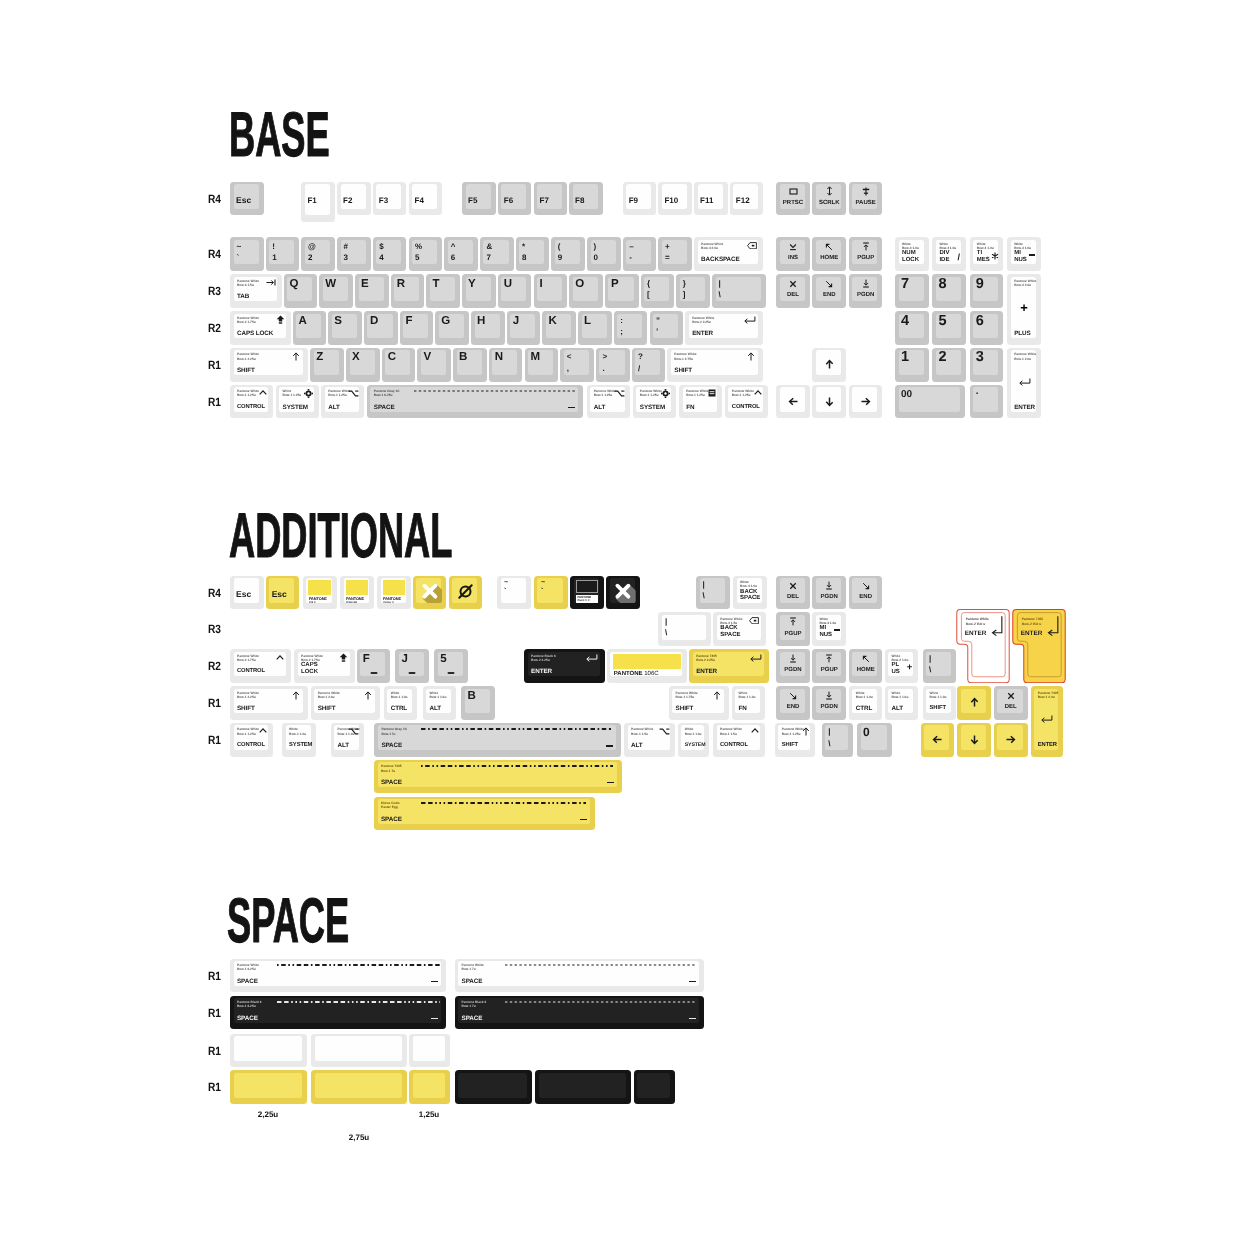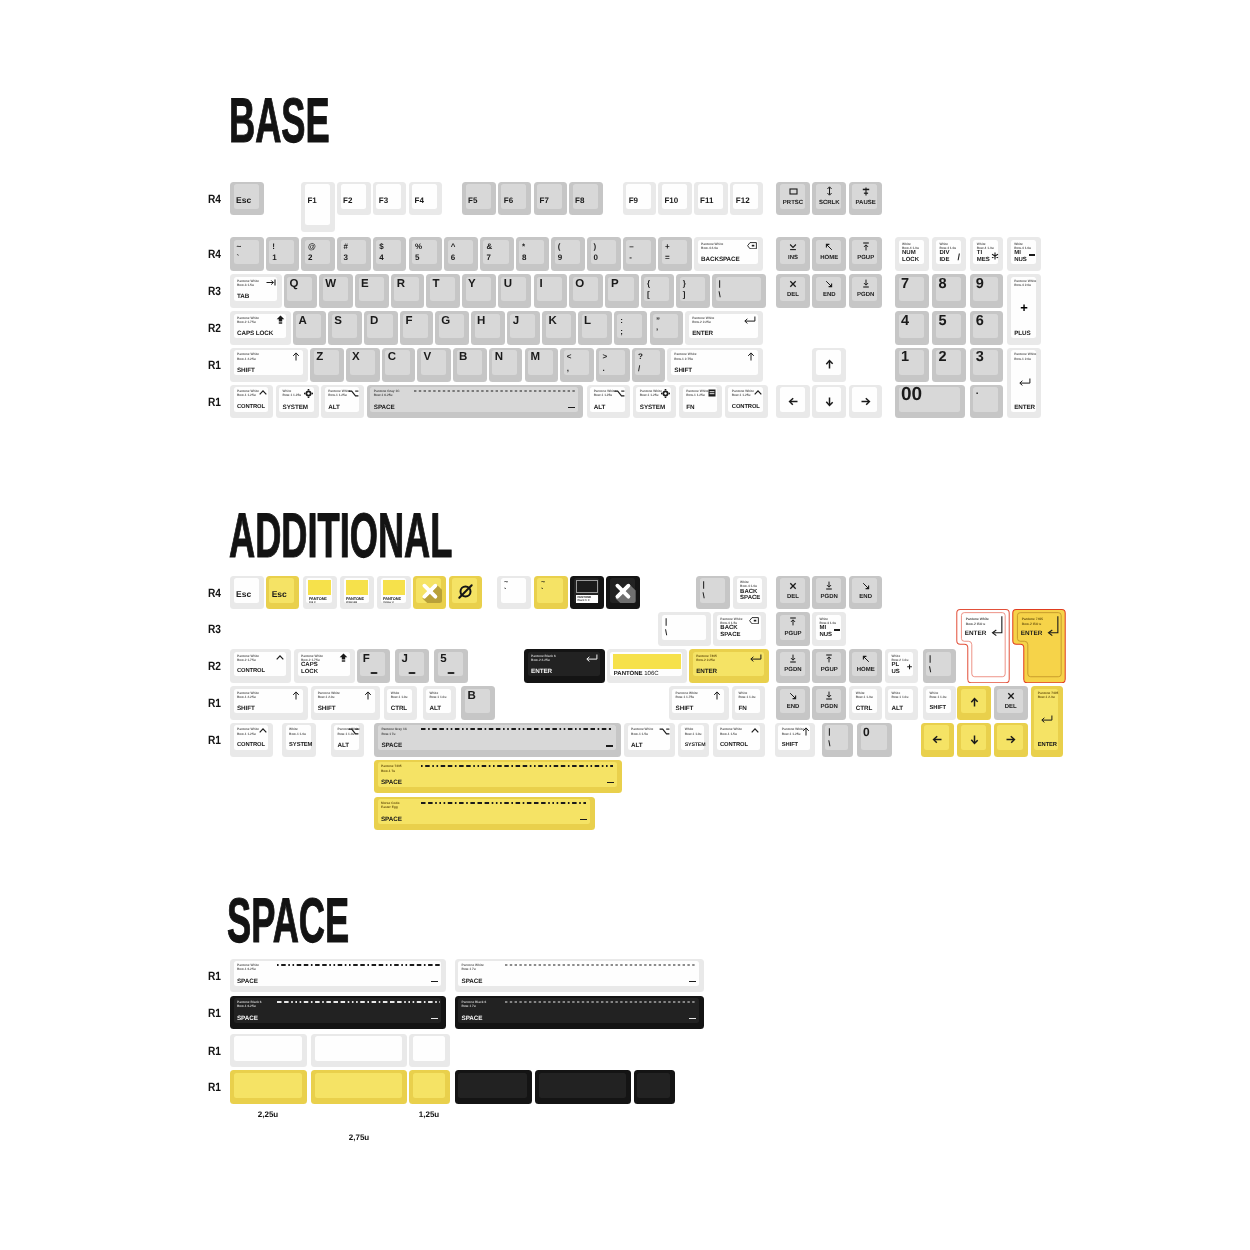--- a/index.html
+++ b/index.html
@@ -42,21 +42,21 @@
 .chipt{position:absolute;left:6px;top:20.5px;font-size:3.9px;font-weight:bold;color:#111;letter-spacing:-.1px}
 .chips{position:absolute;left:6px;top:25.3px;font-size:2.6px;font-weight:bold;color:#333}
 .chipb{position:absolute;left:6px;top:4px;width:21.5px;height:13.5px;background:#1b1b1b;
 border:.8px solid #9a9a9a}
 .chipbs{position:absolute;left:6px;top:19.5px;width:21.5px;height:8px;background:#fff;
 font-size:2.9px;line-height:3.2px;color:#111;padding:.8px 0 0 1px;font-weight:normal}
 .ul{position:absolute;font-size:8px;font-weight:bold;color:#131313;text-align:center}
 </style></head>
 <body>
 
-<div class="title" style="left:229px;top:91px">
+<div class="title" style="left:229px;top:105px">
     <span>BASE</span>
   </div>
 
 <div class="rl" style="top:191.5px">R4</div>
 
 <div class="rl" style="top:247.3px">R4</div>
 
 <div class="rl" style="top:284.1px">R3</div>
 
 <div class="rl" style="top:321.0px">R2</div>
@@ -115,21 +115,21 @@
 
 <div class="ul" style="left:334px;top:1133px;width:50px">2,75u</div>
 
 <div class="ul" style="left:404px;top:1110px;width:50px">1,25u</div>
 
 <div class="k g" style="left:230.0px;top:181.5px;width:33.7px;height:33.7px">
     <div class="t"></div>
     <div class="lg" style="top:12px;font-size:8.5px">Esc</div>
   </div>
 
-<div class="k w" style="left:301.4px;top:181.5px;width:33.7px;height:50px">
+<div class="k w" style="left:301.4px;top:181.5px;width:33.7px;height:40px">
     <div class="t"></div>
     <div class="lg" style="top:12px;font-size:8px">F1</div>
   </div>
 
 <div class="k w" style="left:337.1px;top:181.5px;width:33.7px;height:33.7px">
     <div class="t"></div>
     <div class="lg" style="top:12px;font-size:8px">F2</div>
   </div>
 
 <div class="k w" style="left:372.8px;top:181.5px;width:33.7px;height:33.7px">
@@ -824,21 +824,21 @@
     <div class="cw" style="top:11px">
       <svg width="11" height="11" viewBox="0 0 11 11" style="display:block">
         <path d="M1.5 5.5H9" stroke="#1a1a1a" stroke-width="1.5" fill="none"></path>
         <path d="M5.8 2.3 9.4 5.5l-3.2 3.2" fill="none" stroke="#1a1a1a" stroke-width="1.5"></path>
       </svg>
     </div>
   </div>
 
 <div class="k g" style="left:895.0px;top:384.7px;width:69.6px;height:33.7px">
     <div class="t"></div>
-    <div class="lg" style="font-size:19px">00</div>
+    <div class="lg" style="font-size:10px">00</div>
   </div>
 
 <div class="k g" style="left:969.8px;top:384.7px;width:33.7px;height:33.7px">
     <div class="t"></div>
     <div class="lg" style="font-size:10px;top:0px">.</div>
   </div>
 
 <div class="k w" style="left:230.0px;top:575.5px;width:33.7px;height:33.7px">
     <div class="t"></div>
     <div class="lg" style="top:12px;font-size:8.5px">Esc</div>

